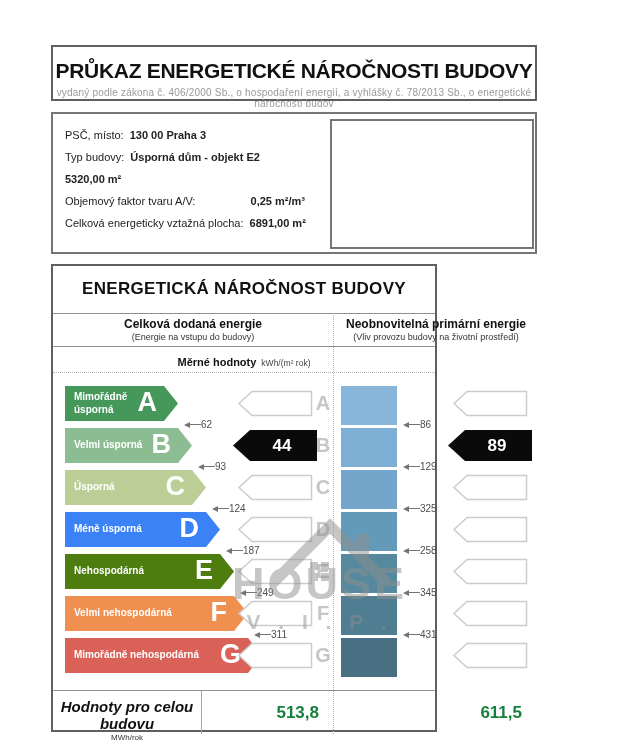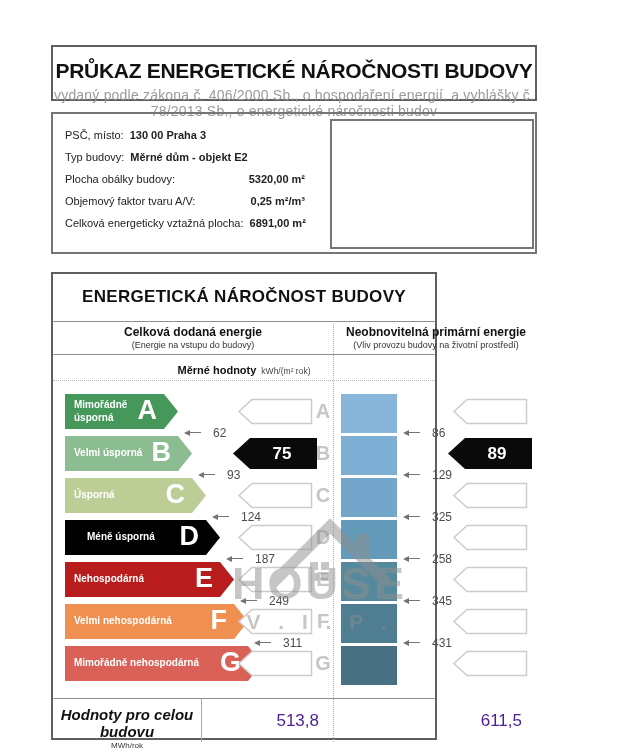--- a/index.html
+++ b/index.html
@@ -3,33 +3,33 @@
 <meta charset="utf-8">
 <style>
   * { margin:0; padding:0; box-sizing:border-box; }
   html,body { background:#ffffff; }
   body { font-family:"Liberation Sans", sans-serif; }
   .page { position:relative; width:619px; height:753px; background:#fff; overflow:hidden; }
 
   
   .box-title { position:absolute; left:51px; top:45px; width:486px; height:56px; border:2px solid #5f5f5f; text-align:center; }
   .cert-title { margin-top:12px; font-size:21px; font-weight:800; letter-spacing:-0.3px; color:#111; }
-  .cert-subtitle { margin-top:4px; font-size:14px; color:#9a9a9a; letter-spacing:0.2px; }
+  .cert-subtitle { margin-top:4px; font-size:10px; color:#9a9a9a; letter-spacing:0.2px; }
 
   
   .box-info { position:absolute; left:51px; top:112px; width:486px; height:142px; border:2px solid #757575; }
   .info-rows { position:absolute; left:12px; top:10px; }
   .info-row { height:22px; line-height:22px; font-size:11px; color:#222; white-space:nowrap; }
   .info-row .lbl { margin-right:6px; }
   .info-row .val { font-weight:bold; }
   .info-row.tabbed { display:flex; justify-content:space-between; width:240px; }
   .stamp-box { position:absolute; left:277px; top:5px; width:204px; height:130px; border:2px solid #757575; background:#fff; }
 
   
-  .box-main { position:absolute; left:51px; top:272px; width:386px; height:468px; border:2px solid #5f5f5f; }
+  .box-main { position:absolute; left:51px; top:264px; width:386px; height:468px; border:2px solid #5f5f5f; }
   .main-title { position:absolute; top:13px; left:0; width:100%; text-align:center; font-size:17px; font-weight:800; letter-spacing:0.3px; color:#111; }
   .col-headers { position:absolute; top:47px; left:0; width:100%; height:34px; border-top:1px solid #8f8f8f; border-bottom:1px solid #8f8f8f; }
   .col-head { position:absolute; top:0; height:100%; text-align:center; padding-top:3px; }
   .col-head.left { left:0; width:280px; }
   .col-head.right { left:280px; width:206px; }
   .col-head .h { font-size:12px; font-weight:bold; color:#111; }
   .col-head .s { font-size:9px; color:#333; margin-top:1px; }
   .units-row { position:absolute; top:86px; left:0; width:100%; text-align:center; }
   .units-row .u1 { font-size:11px; font-weight:bold; color:#111; }
   .units-row .u2 { font-size:8.5px; color:#444; margin-left:5px; }
@@ -38,35 +38,35 @@
 
   
   .band { position:absolute; left:0; width:486px; height:42px; }
   .carrow { position:absolute; left:12px; top:0; height:35px; display:flex; align-items:center;
             clip-path:polygon(0 0, calc(100% - 14px) 0, 100% 50%, calc(100% - 14px) 100%, 0 100%); }
   .blabel { padding-left:9px; width:calc(100% - 34px); font-size:10px; line-height:1.25; font-weight:bold; color:#fff; }
   .bletter { position:absolute; right:21px; top:50%; transform:translateY(-54%); font-size:27px; font-weight:800; color:#fff; }
   .tick { position:absolute; top:33px; display:flex; align-items:center; height:11px; }
   .ta { width:0; height:0; border-top:3px solid transparent; border-bottom:3px solid transparent; border-right:6px solid #757575; }
   .tl { width:11px; height:1px; background:#757575; }
-  .tn { margin-left:12px; font-size:12px; color:#4d4d4d; }
+  .tn { margin-left:0; font-size:10px; color:#4d4d4d; }
   .warrow { position:absolute; top:4px; width:76px; height:27px; }
   .ghost { position:absolute; left:256px; top:6px; width:28px; text-align:center; font-size:20px; font-weight:800; color:#c6c6c6; }
   .blue { position:absolute; left:288px; top:0; width:56px; height:39px; }
   .varrow { position:absolute; top:2px; width:84px; height:31px; background:#0a0a0a; color:#fff;
             display:flex; align-items:center; justify-content:center; padding-left:14px;
             font-size:17px; font-weight:800;
             clip-path:polygon(17px 0, 100% 0, 100% 100%, 17px 100%, 0 50%); }
 
   
   .totals { position:absolute; left:0; top:424px; width:100%; height:44px; border-top:1px solid #8f8f8f; }
   .tot-label-cell { position:absolute; left:0; top:0; width:149px; height:100%; border-right:1px solid #a8a8a8; text-align:center; padding-top:7px; }
   .tot-label { font-size:15px; font-weight:bold; color:#111;font-style:italic; }
   .tot-unit { font-size:8px; color:#333; margin-top:1px; }
-  .tot-val { position:absolute; top:0; height:100%; display:flex; align-items:center; justify-content:flex-end; font-size:17px; font-weight:400; color:#4c1d95; }
+  .tot-val { position:absolute; top:0; height:100%; display:flex; align-items:center; justify-content:flex-end; font-size:17px; font-weight:700; color:#15803d; }
   .tot-val.mid { left:149px; width:131px; padding-right:14px; }
   .tot-val.right { left:280px; width:206px; padding-right:17px; }
 
   
   .watermark { position:absolute; left:212px; top:512px; width:215px; height:145px; opacity:0.5; z-index:30; pointer-events:none; }
   .wm-house { position:absolute; left:58px; top:0; }
   .wm-text { position:absolute; top:46px; left:0; width:100%; text-align:center; font-size:45px; font-weight:800; letter-spacing:3px; color:#8f8f8f; }
   .wm-vip { position:absolute; top:98px; left:0; width:100%; text-align:center; font-size:21px; font-weight:800; letter-spacing:6px; color:#8f8f8f; }
 </style>
 </head>
@@ -84,24 +84,23 @@
     <div class="cert-title">PRŮKAZ ENERGETICKÉ NÁROČNOSTI BUDOVY</div>
     <div class="cert-subtitle">vydaný podle zákona č. 406/2000 Sb., o hospodaření energií, a vyhlášky č. 78/2013 Sb., o energetické náročnosti budov</div>
   </div>
 
   <div class="box-info">
     <div class="info-rows">
       <div class="info-row">
         <span class="lbl">PSČ, místo:</span><span class="val">130 00 Praha 3</span>
       </div>
       <div class="info-row">
-        <span class="lbl">Typ budovy:</span><span class="val">Měrné dům - objekt E2</span>
+        <span class="lbl">Typ budovy:</span><span class="val">Úsporná dům - objekt E2</span>
       </div>
       <div class="info-row tabbed">
-        <span class="lbl">Plocha obálky budovy:</span>
           <span class="val">5320,00 m²</span>
       </div>
       <div class="info-row tabbed">
         <span class="lbl">Objemový faktor tvaru A/V:</span>
           <span class="val">0,25 m²/m³</span>
       </div>
       <div class="info-row tabbed">
         <span class="lbl">Celková energeticky vztažná plocha:</span>
           <span class="val">6891,00 m²</span>
       </div>
@@ -158,21 +157,21 @@
       <div class="carrow" style="width: 127px; background-color: rgb(140, 189, 146);">
         <span class="blabel">Velmi úsporná</span>
         <span class="bletter">B</span>
       </div>
       <span class="tick" style="left:145px">
           <i class="ta"></i>
           <i class="tl"></i>
           <span class="tn">93</span>
         </span>
       <div class="varrow" style="left:180px">
-          <span>75</span>
+          <span>44</span>
         </div>
       <span class="ghost">B</span>
       <div class="blue" style="background-color: rgb(125, 175, 212);"></div>
       <span class="tick" style="left:350px">
           <i class="ta"></i>
           <i class="tl"></i>
           <span class="tn">129</span>
         </span>
       <div class="varrow" style="left:395px">
           <span>89</span>
@@ -198,21 +197,21 @@
           <i class="ta"></i>
           <i class="tl"></i>
           <span class="tn">325</span>
         </span>
       <svg class="warrow" style="left:399px">
           <use href="#awhite"></use>
         </svg>
     </div>
 
     <div class="band" style="top:246px">
-      <div class="carrow" style="width: 155px; background-color: #000000; padding-left: 13px;">
+      <div class="carrow" style="width: 155px; background-color: #3b82f6;">
         <span class="blabel">Méně úsporná</span>
         <span class="bletter">D</span>
       </div>
       <span class="tick" style="left:173px">
           <i class="ta"></i>
           <i class="tl"></i>
           <span class="tn">187</span>
         </span>
       <svg class="warrow" style="left:184px">
           <use href="#awhite"></use>
@@ -223,21 +222,21 @@
           <i class="ta"></i>
           <i class="tl"></i>
           <span class="tn">258</span>
         </span>
       <svg class="warrow" style="left:399px">
           <use href="#awhite"></use>
         </svg>
     </div>
 
     <div class="band" style="top:288px">
-      <div class="carrow" style="width: 169px; background-color: #b91c1c;">
+      <div class="carrow" style="width: 169px; background-color: #4d7c0f;">
         <span class="blabel">Nehospodárná</span>
         <span class="bletter">E</span>
       </div>
       <span class="tick" style="left:187px">
           <i class="ta"></i>
           <i class="tl"></i>
           <span class="tn">249</span>
         </span>
       <svg class="warrow" style="left:184px">
           <use href="#awhite"></use>

